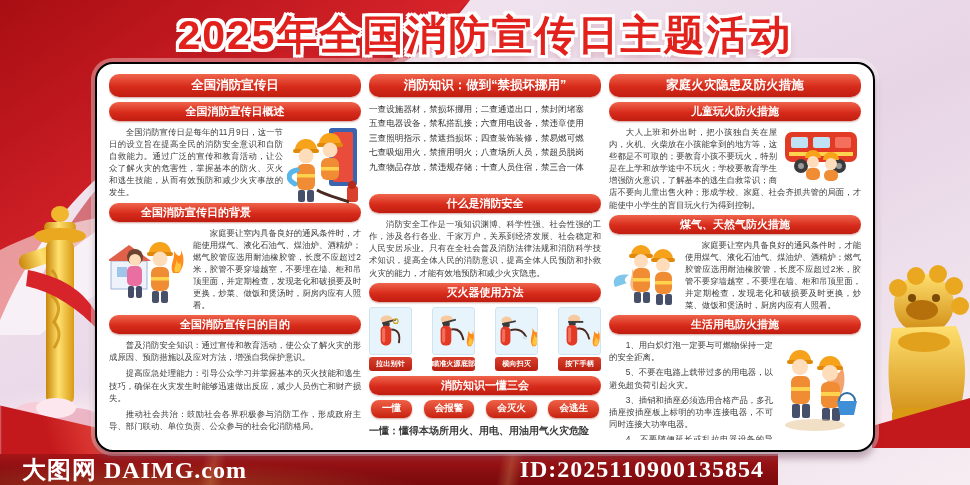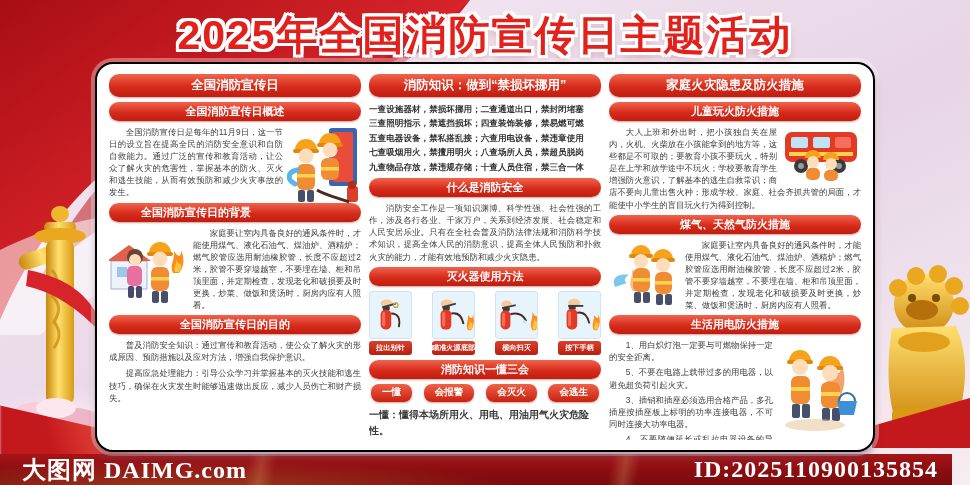--- a/index.html
+++ b/index.html
@@ -39,39 +39,39 @@
   }
   .hdr-main { font-size:12.5px; padding:3px 0; }
   .hdr-sub  { font-size:11px;  padding:2px 0; }
   .txt {
     font-size:8.4px; line-height:1.44; color:#3d3d3d; text-align:justify;
     margin-bottom:4px;
   }
   .indent { text-indent:2em; }
   .fl-r { float:right; margin:0 0 2px 4px; }
   .fl-l { float:left;  margin:0 4px 2px 0; }
-  .checks { font-size:8.6px; font-weight:bold; color:#333; line-height:1.68; margin-bottom:4px; white-space:nowrap; }
+  .checks { font-size:8.6px; font-weight:normal; color:#333; line-height:1.68; margin-bottom:20px; white-space:nowrap; }
   .steps { display:flex; gap:20px; margin-bottom:5px; }
   .step { flex:1; }
   .step-img { background:#e8f4fb; border:1px solid #cfe4f0; border-radius:3px; height:48px; }
   .step-img svg { width:100%; height:100%; }
   .step-lbl {
     margin-top:2px; background:linear-gradient(#d9402c,#b81f10); color:#fff;
     font-size:7.2px; font-weight:bold; text-align:center; border-radius:3px; padding:2px 0;
     white-space:nowrap;
   }
   .pills { display:flex; justify-content:space-between; margin:2px 2px 5px 2px; }
   .pill {
     background:linear-gradient(180deg,#ef6047,#c7220f); color:#fff; font-weight:bold;
     font-size:9.5px; border-radius:8px; padding:2.5px 11px; box-shadow:0 1px 2px rgba(140,20,10,.4);
   }
   .know { font-size:10px; font-weight:bold; color:#3a3a3a; line-height:1.6; }
   
   .footer {
-    position:absolute; z-index:1; left:0; bottom:0; width:952px; height:31px;
+    position:absolute; z-index:1; left:0; bottom:0; width:778px; height:31px;
     background:
       radial-gradient(ellipse 60% 180% at 20% 130%, rgba(255,200,90,.30), transparent 60%),
       linear-gradient(100deg, transparent 26%, rgba(255,215,130,.20) 27.5%, transparent 29%, transparent 64%, rgba(255,215,130,.22) 65.5%, transparent 67%),
       linear-gradient(180deg,#a61517 0%,#8a0e11 55%,#7a0a0d 100%);
     display:flex; align-items:center; justify-content:space-between;
     padding:0 14px 0 22px;
   }
   .footer .site { color:#fff; font-weight:bold; font-size:24px; font-family:"Liberation Serif",serif; letter-spacing:1px; }
   .footer .imgid { color:#fff; font-weight:bold; font-size:24px; font-family:"Liberation Serif",serif; letter-spacing:1px; }
   .flare {
@@ -203,28 +203,29 @@
           </g>
         <path d="M64 46 C60 38 66 34 65 24 C69 31 73 30 72 23 C76 31 75 40 70 46 Z" fill="#ff8c1a"></path>
         <path d="M66 45 C64 40 68 38 67 33 C70 38 72 38 71 34 C73 39 72 43 70 45 Z" fill="#ffc53d"></path>
       </svg>
       <span>家庭要让室内具备良好的通风条件时，才能使用煤气、液化石油气、煤油炉、酒精炉；燃气胶管应选用耐油橡胶管，长度不应超过2米，胶管不要穿墙越室，不要埋在墙、柜和吊顶里面，并定期检查，发现老化和破损要及时更换，炒菜、做饭和煲汤时，厨房内应有人照看。</span>
     </div>
 
     <div class="hdr-sub">全国消防宣传日的目的</div>
     <div class="txt indent">普及消防安全知识：通过宣传和教育活动，使公众了解火灾的形成原因、预防措施以及应对方法，增强自我保护意识。</div>
     <div class="txt indent">提高应急处理能力：引导公众学习并掌握基本的灭火技能和逃生技巧，确保在火灾发生时能够迅速做出反应，减少人员伤亡和财产损失。</div>
+    <div class="txt indent">推动社会共治：鼓励社会各界积极参与消防工作，形成政府主导、部门联动、单位负责、公众参与的社会化消防格局。</div>
   </div>
 
   <div class="col col2">
     <div class="hdr-main">消防知识：做到“禁损坏挪用”</div>
     <div class="checks">
       <div>一查设施器材，禁损坏挪用；二查通道出口，禁封闭堵塞</div>
+      <div>五查电器设备，禁私搭乱接；六查用电设备，禁违章使用</div>
       <div>三查照明指示，禁遮挡损坏；四查装饰装修，禁易燃可燃</div>
-      <div>五查电器设备，禁私搭乱接；六查用电设备，禁违章使用</div>
       <div>七查吸烟用火，禁擅用明火；八查场所人员，禁超员脱岗</div>
       <div>九查物品存放，禁违规存储；十查人员住宿，禁三合一体</div>
     </div>
 
     <div class="hdr-sub">什么是消防安全</div>
     <div class="txt indent">消防安全工作是一项知识渊博、科学性强、社会性强的工作，涉及各行各业、千家万户，关系到经济发展、社会稳定和人民安居乐业。只有在全社会普及消防法律法规和消防科学技术知识，提高全体人民的消防意识，提高全体人民预防和扑救火灾的能力，才能有效地预防和减少火灾隐患。</div>
 
     <div class="hdr-sub">灭火器使用方法</div>
     <div class="steps">
       <div class="step">

